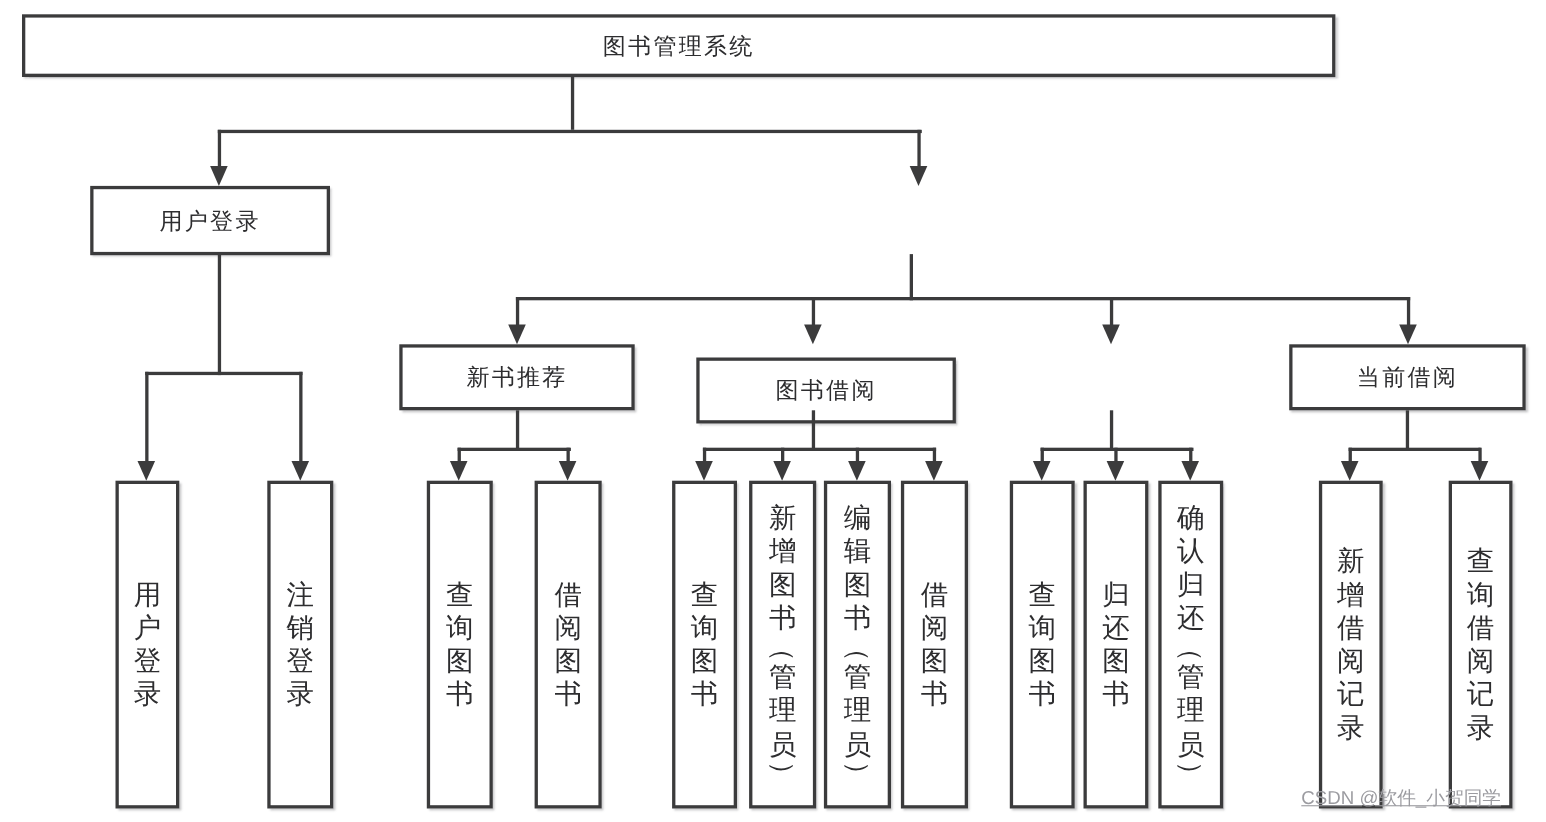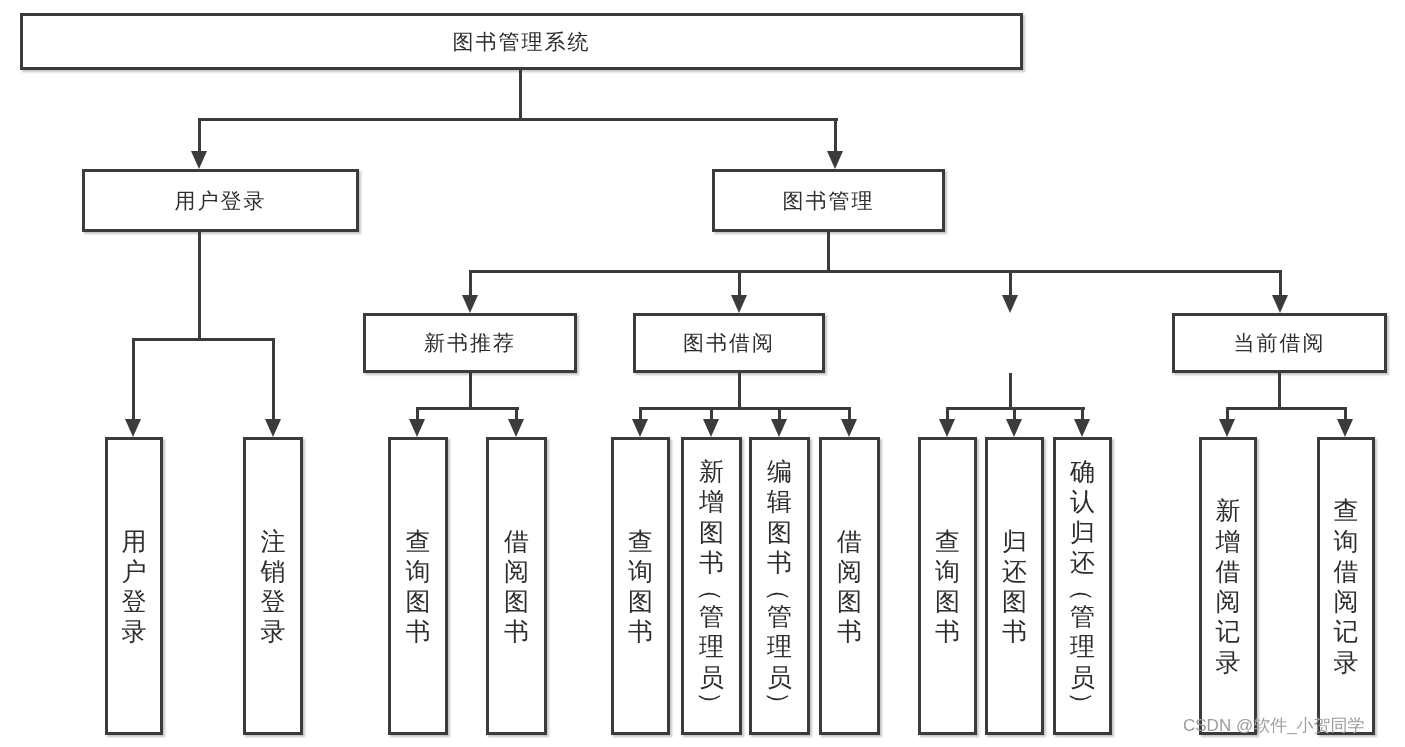--- a/index.html
+++ b/index.html
@@ -58,43 +58,41 @@
     border-left:8px solid transparent;
     border-right:8px solid transparent;
     border-top:18px solid var(--line);
   }
   .watermark{
     position:absolute;
     left:1183px;top:714px;
     font-size:17px;
     color:#9b9ba0;
     white-space:nowrap;
+    text-decoration:underline;
   }
 </style>
 </head>
 <body>
 
 <div class="canvas">
 
-  <div class="node root-box" style="left:20px;top:13px;width:1003px;height:57px">
+  <div class="node root-box" style="left:20px;top:13px;width:1194px;height:57px">
     <span class="lbl">图书管理系统</span>
   </div>
 
   <div class="ln v" style="left:519px;top:70px;height:48px"></div>
   <div class="ln h" style="left:198px;top:118px;width:640px"></div>
   <div class="ln v" style="left:198px;top:118px;height:35px"></div>
   <div class="arr" style="left:191px;top:151px"></div>
   <div class="ln v" style="left:834px;top:118px;height:35px"></div>
   <div class="arr" style="left:827px;top:151px"></div>
 
-  <div class="node" style="left:82px;top:169px;width:277px;height:63px">
+  <div class="node" style="left:82px;top:169px;width:218px;height:63px">
     <span class="lbl">用户登录</span>
-  </div>
-  <div class="node" style="left:712px;top:169px;width:233px;height:63px">
-    <span class="lbl">图书管理</span>
   </div>
 
   <div class="ln v" style="left:198px;top:231px;height:110px"></div>
   <div class="ln h" style="left:132px;top:338px;width:143px"></div>
   <div class="ln v" style="left:132px;top:338px;height:83px"></div>
   <div class="arr" style="left:125px;top:419px"></div>
   <div class="ln v" style="left:272px;top:338px;height:83px"></div>
   <div class="arr" style="left:265px;top:419px"></div>
 
   <div class="ln v" style="left:827px;top:231px;height:42px"></div>
@@ -104,21 +102,21 @@
   <div class="ln v" style="left:738px;top:270px;height:27px"></div>
   <div class="arr" style="left:731px;top:295px"></div>
   <div class="ln v" style="left:1009px;top:270px;height:27px"></div>
   <div class="arr" style="left:1002px;top:295px"></div>
   <div class="ln v" style="left:1279px;top:270px;height:27px"></div>
   <div class="arr" style="left:1272px;top:295px"></div>
 
   <div class="node" style="left:363px;top:313px;width:214px;height:60px">
     <span class="lbl">新书推荐</span>
   </div>
-  <div class="node" style="left:633px;top:313px;width:192px;height:60px">
+  <div class="node" style="left:633px;top:325px;width:236px;height:60px">
     <span class="lbl">图书借阅</span>
   </div>
   <div class="node" style="left:1172px;top:313px;width:215px;height:60px">
     <span class="lbl">当前借阅</span>
   </div>
 
   <div class="ln v" style="left:469px;top:373px;height:37px"></div>
   <div class="ln h" style="left:416px;top:407px;width:103px"></div>
   <div class="ln v" style="left:416px;top:407px;height:14px"></div>
   <div class="arr" style="left:409px;top:419px"></div>

